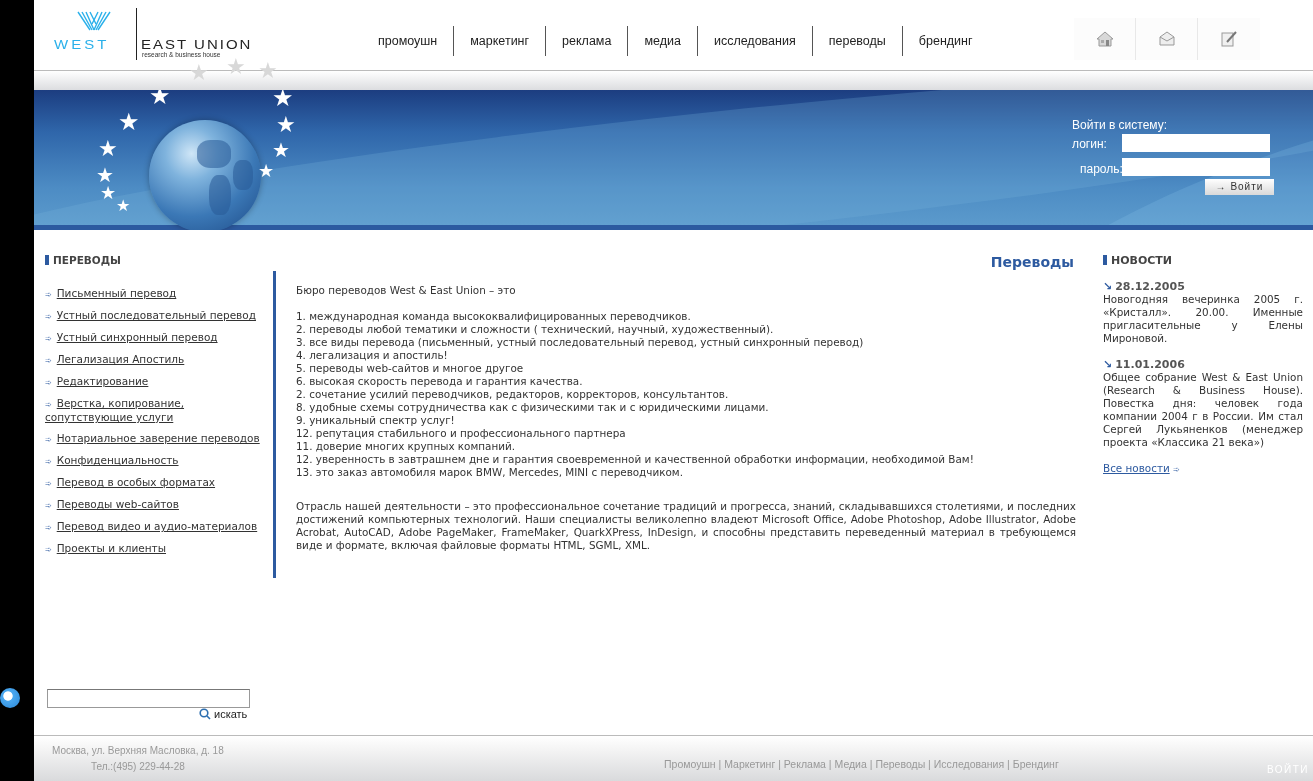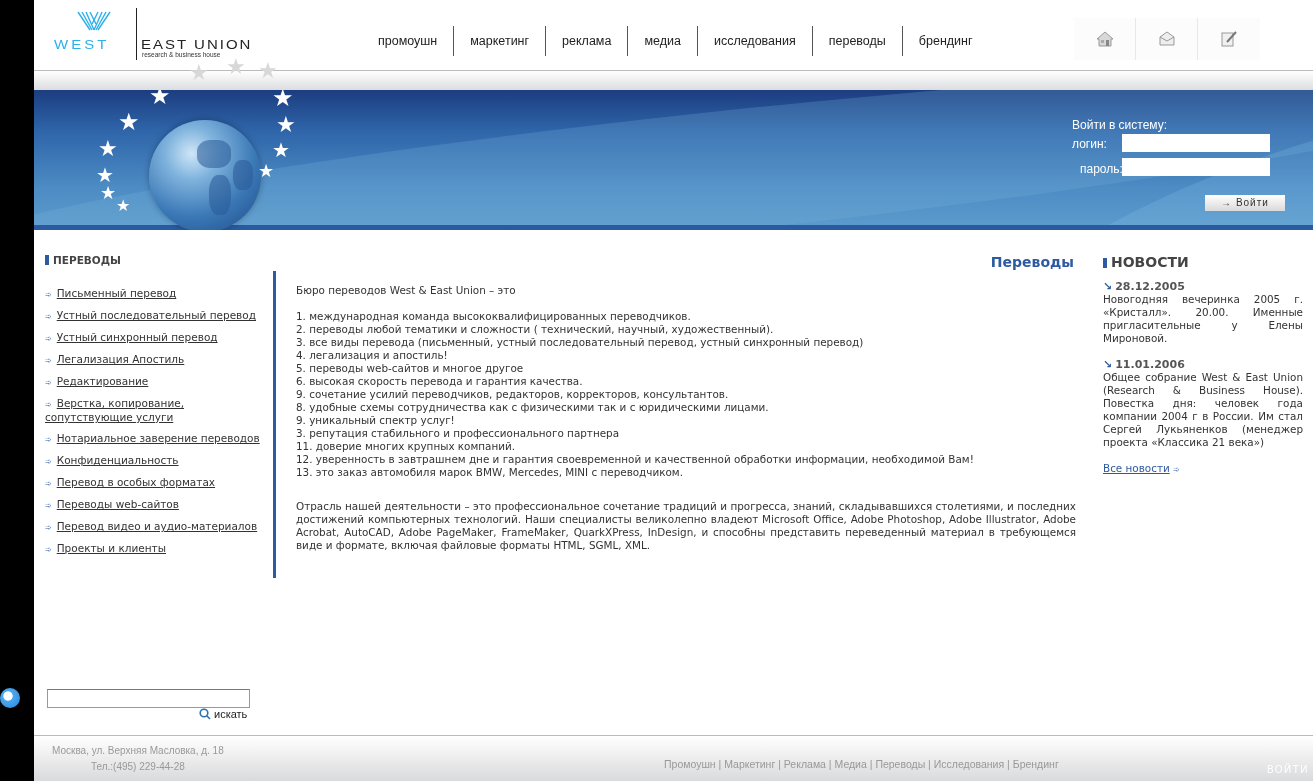--- a/index.html
+++ b/index.html
@@ -35,39 +35,39 @@
   .banner .bottom-line { position: absolute; left: 0; bottom: 0; width: 100%; height: 5px; background: #2c5aa0; }
   .globe { position: absolute; left: 115px; top: 30px; width: 112px; height: 112px; border-radius: 50%;
     background: radial-gradient(circle at 38% 30%, #cfe6f7 0%, #7fb3dd 25%, #3b78b6 60%, #1d4a86 100%); box-shadow: 0 0 6px rgba(0,0,0,0.3); }
   .globe .land { position: absolute; background: rgba(40,90,150,0.55); border-radius: 40%; }
   .star { position: absolute; color: #fff; font-size: 24px; line-height: 1; }
 
   .login { position: absolute; left: 1038px; top: 118px; width: 200px; color: #fff; font-family: "Liberation Sans", sans-serif; font-size: 12px; }
   .login .title { position: absolute; left: 0; top: 0; }
   .login .lbl { position: absolute; left: 0; }
   .login input { position: absolute; left: 50px; width: 148px; height: 18px; border: none; background: #fff; }
-  .login .btn { position: absolute; left: 133px; top: 61px; width: 80px; height: 16px; background: linear-gradient(#fff, #d9d9d9); color: #333; font-size: 10px; text-align: center; line-height: 16px; border: none; letter-spacing: 1px; margin-top: 16px; }
+  .login .btn { position: absolute; left: 133px; top: 61px; width: 69px; height: 16px; background: linear-gradient(#fff, #d9d9d9); color: #333; font-size: 10px; text-align: center; line-height: 16px; border: none; letter-spacing: 1px; }
 
   
   .side-head { position: absolute; left: 11px; top: 254px; font-size: 10.5px; font-weight: bold; color: #444; }
   .marker { display: inline-block; width: 4px; height: 10px; background: #2d5aa0; margin-right: 4px; vertical-align: -1px; }
   .side-list { position: absolute; left: 11px; top: 287px; width: 215px; list-style: none; }
   .side-list li { font-size: 10.5px; line-height: 13px; margin-bottom: 8px; }
   .side-list a { color: #333; text-decoration: underline; cursor: pointer; }
   .side-list .arr { color: #2d5aa0; font-size: 8px; margin-right: 5px; }
   .vbar { position: absolute; left: 239px; top: 271px; width: 3px; height: 307px; background: #2d5aa0; }
 
   
   .main-title { position: absolute; left: 900px; top: 254px; width: 140px; text-align: right; font-size: 14px; font-weight: bold; color: #2d5aa0; }
   .main { position: absolute; left: 262px; top: 284px; width: 780px; font-size: 10.4px; color: #333; line-height: 13px; }
   .main p { margin-bottom: 13px; }
   .main .justify { text-align: justify; }
 
   
-  .news-head { position: absolute; left: 1069px; top: 254px; font-size: 14px; font-weight: bold; color: #444; }
+  .news-head { position: absolute; left: 1069px; top: 254px; font-size: 11px; font-weight: bold; color: #444; }
   .news { position: absolute; left: 1069px; top: 280px; width: 200px; font-size: 10.4px; color: #333; line-height: 13px; }
   .news .item { margin-bottom: 13px; }
   .news .date { font-weight: bold; color: #555; font-size: 11px; }
   .news .date .da { color: #2d5aa0; margin-right: 3px; }
   .news .text { text-align: justify; }
   .news .all { color: #2d5aa0; text-decoration: underline; cursor: pointer; }
   .express { position: absolute; left: 1069px; top: 503px; width: 210px; height: 50px; background: #f0f0f0; display: flex; align-items: center; cursor: pointer; }
   .express .ball { width: 44px; height: 44px; border-radius: 50%; margin-left: 3px; border: 4px solid #bbb; background: radial-gradient(circle at 40% 35%, #cde5f7 0%, #5d9bd2 40%, #1f4f90 100%); }
   .express .lbl { margin-left: 12px; font-family: "Liberation Sans", sans-serif; font-size: 13.5px; color: #333; }
 
@@ -203,24 +203,24 @@
   <div class="main-title">Переводы</div>
   <div class="main">
     <p>Бюро переводов West &amp; East Union – это</p>
     <div style="margin-bottom:21px;">
       <div>1. международная команда высококвалифицированных переводчиков.</div>
       <div>2. переводы любой тематики и сложности ( технический, научный, художественный).</div>
       <div>3. все виды перевода (письменный, устный последовательный перевод, устный синхронный перевод)</div>
       <div>4. легализация и апостиль!</div>
       <div>5. переводы web-сайтов и многое другое</div>
       <div>6. высокая скорость перевода и гарантия качества.</div>
-      <div>9. сочетание усилий переводчиков, редакторов, корректоров, консультантов.</div>
+      <div>2. сочетание усилий переводчиков, редакторов, корректоров, консультантов.</div>
       <div>8. удобные схемы сотрудничества как с физическими так и с юридическими лицами.</div>
       <div>9. уникальный спектр услуг!</div>
-      <div>3. репутация стабильного и профессионального партнера</div>
+      <div>12. репутация стабильного и профессионального партнера</div>
       <div>11. доверие многих крупных компаний.</div>
       <div>12. уверенность в завтрашнем дне и гарантия своевременной и качественной обработки информации, необходимой Вам!</div>
       <div>13. это заказ автомобиля марок BMW, Mercedes, MINI с переводчиком.</div>
     </div>
     <p class="justify">Отрасль нашей деятельности – это профессиональное сочетание традиций и прогресса, знаний, складывавшихся столетиями, и последних достижений компьютерных технологий. Наши специалисты великолепно владеют Microsoft Office, Adobe Photoshop, Adobe Illustrator, Adobe Acrobat, AutoCAD, Adobe PageMaker, FrameMaker, QuarkXPress, InDesign, и способны представить переведенный материал в требующемся виде и формате, включая файловые форматы HTML, SGML, XML.</p>
   </div>
 
   <div class="news-head">
     <span class="marker"></span><span>НОВОСТИ</span>
   </div>

